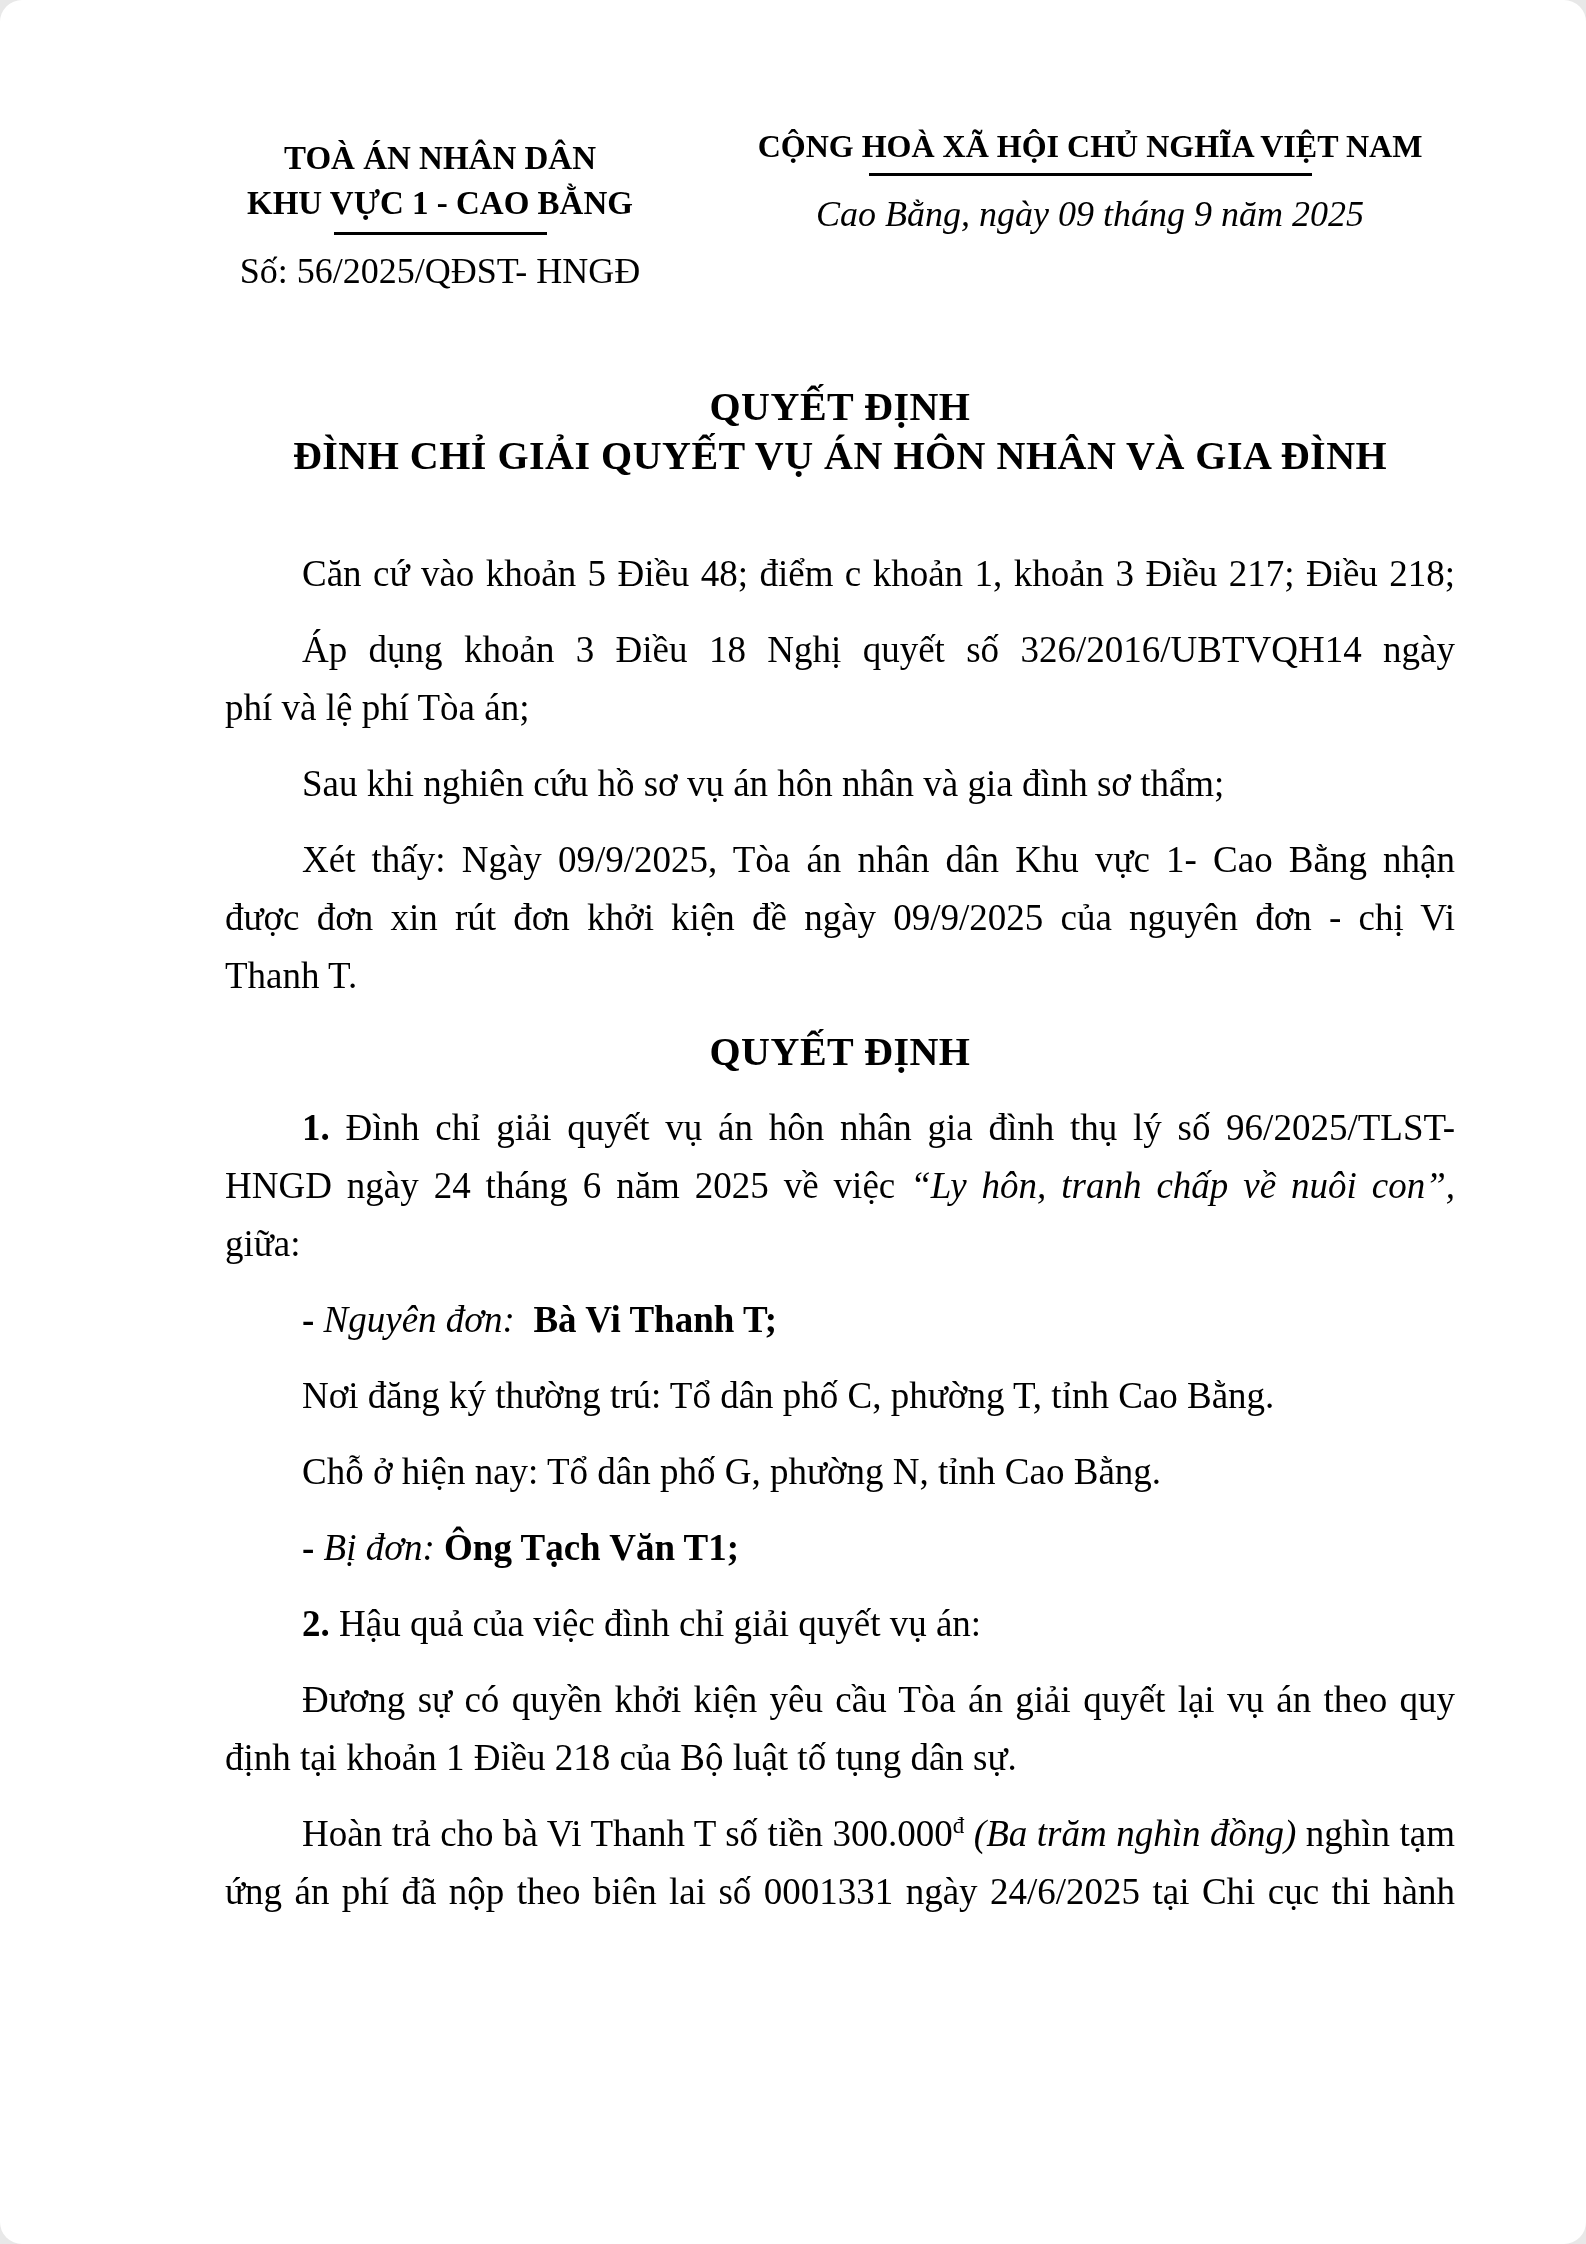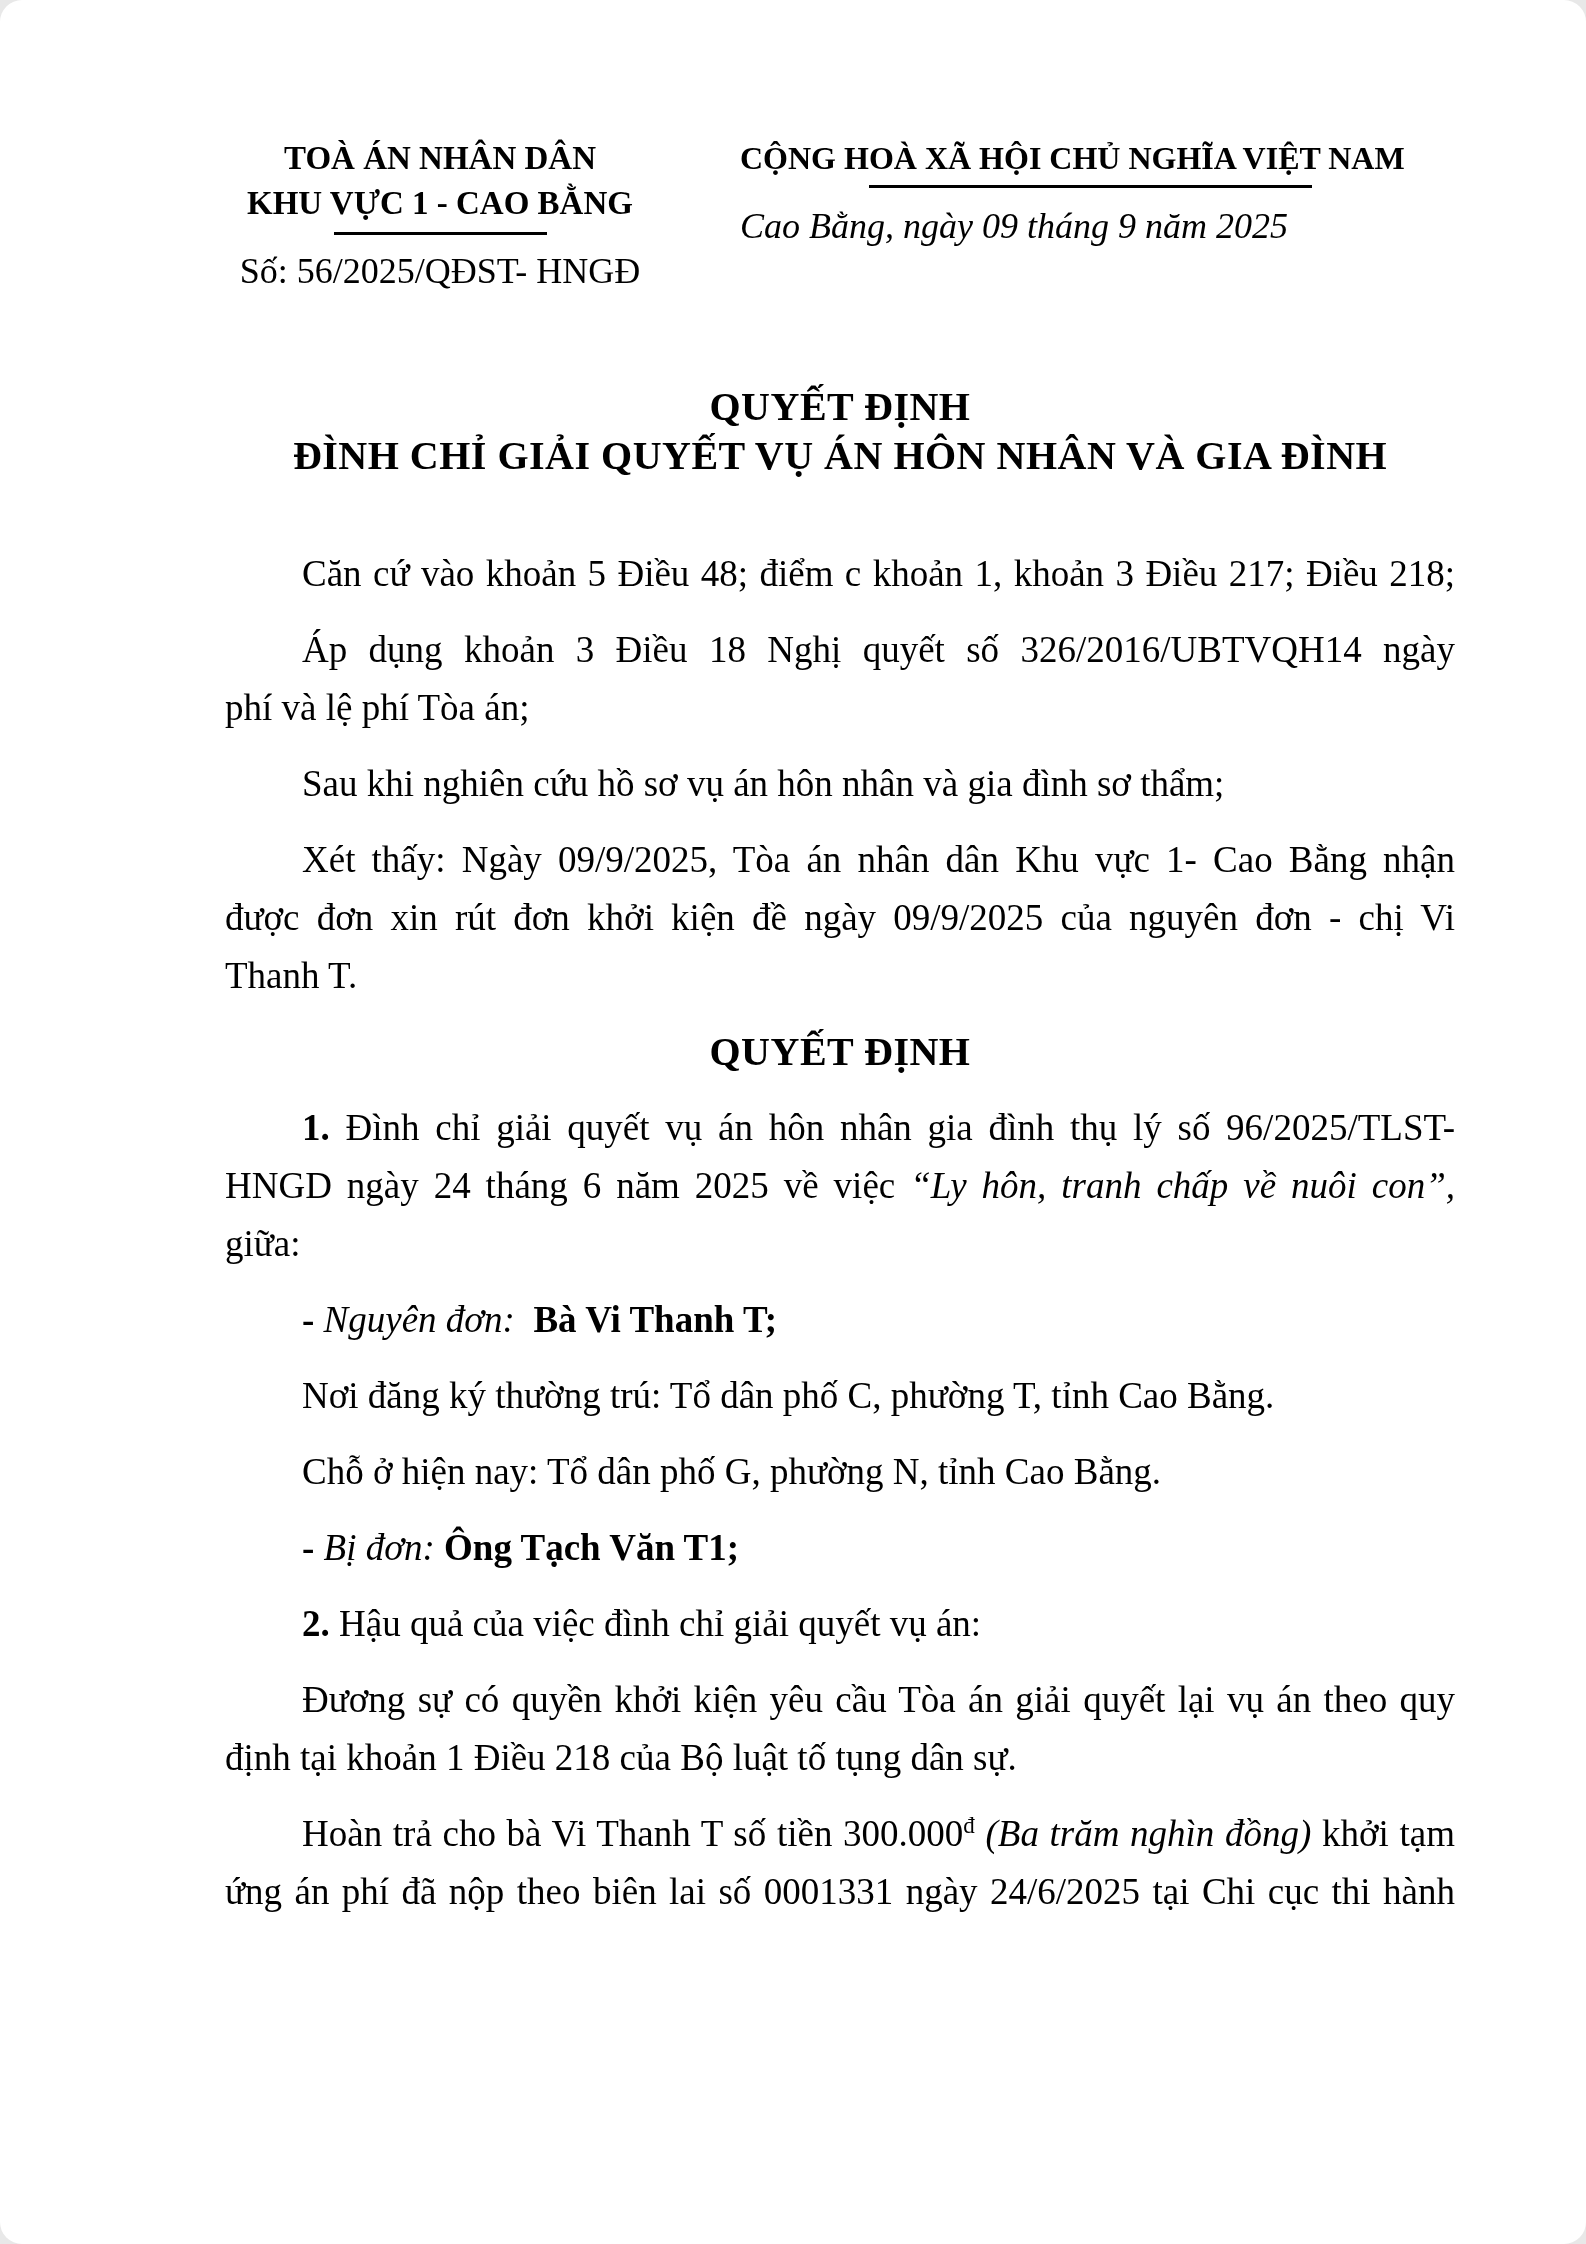--- a/index.html
+++ b/index.html
@@ -17,21 +17,22 @@
   
   .hdr-left {
     position:absolute; left:190px; top:136px; width:500px;
     text-align:center; font-weight:bold;
   }
   .hdr-left .l1, .hdr-left .l2 { font-size:33px; line-height:45px; }
   .rule-left  { width:213px; border-top:3px solid #000; margin:6px auto 0; }
   .doc-num    { font-weight:normal; font-size:36px; line-height:40px; margin-top:16px; }
 
   .hdr-right {
-    position:absolute; left:740px; top:136px; width:700px;
+    position:absolute; left:740px; top:124px; width:700px;
+    text-align:center;
   }
   .nat1 { font-weight:bold; font-size:32px; line-height:45px; }
   .nat2 { font-weight:bold; font-size:36px; line-height:46px; }
   .rule-right { width:443px; border-top:3px solid #000; margin:4px auto 0; }
   .date-line  { font-style:italic; font-size:36px; line-height:40px; margin-top:18px; }
 
   
   .title {
     position:absolute; left:225px; top:382px; width:1230px;
     text-align:center; font-weight:bold;
@@ -118,18 +119,18 @@
         <div class="line ind"><span class="b">- </span><span class="i">Bị đơn: </span><span class="b">Ông Tạch Văn T1;</span></div>
       </div>
       <div class="block paragraph">
         <div class="line ind"><span class="b">2.</span><span> Hậu quả của việc đình chỉ giải quyết vụ án:</span></div>
       </div>
       <div class="block paragraph">
         <div class="line fill ind"><span>Đương sự có quyền khởi kiện yêu cầu Tòa án giải quyết lại vụ án theo quy</span></div>
         <div class="line"><span>định tại khoản 1 Điều 218 của Bộ luật tố tụng dân sự.</span></div>
       </div>
       <div class="block paragraph">
-        <div class="line fill ind"><span>Hoàn trả cho bà Vi Thanh T số tiền 300.000</span><span class="sup">đ</span><span> </span><span class="i">(Ba trăm nghìn đồng)</span><span> khởi tạm</span></div>
+        <div class="line fill ind"><span>Hoàn trả cho bà Vi Thanh T số tiền 300.000</span><span class="sup">đ</span><span> </span><span class="i">(Ba trăm nghìn đồng)</span><span> nghìn tạm</span></div>
         <div class="line fill"><span>ứng án phí đã nộp theo biên lai số 0001331 ngày 24/6/2025 tại Chi cục thi hành</span></div>
       </div>
     </div>
 
 </div>
 
 </body></html>

